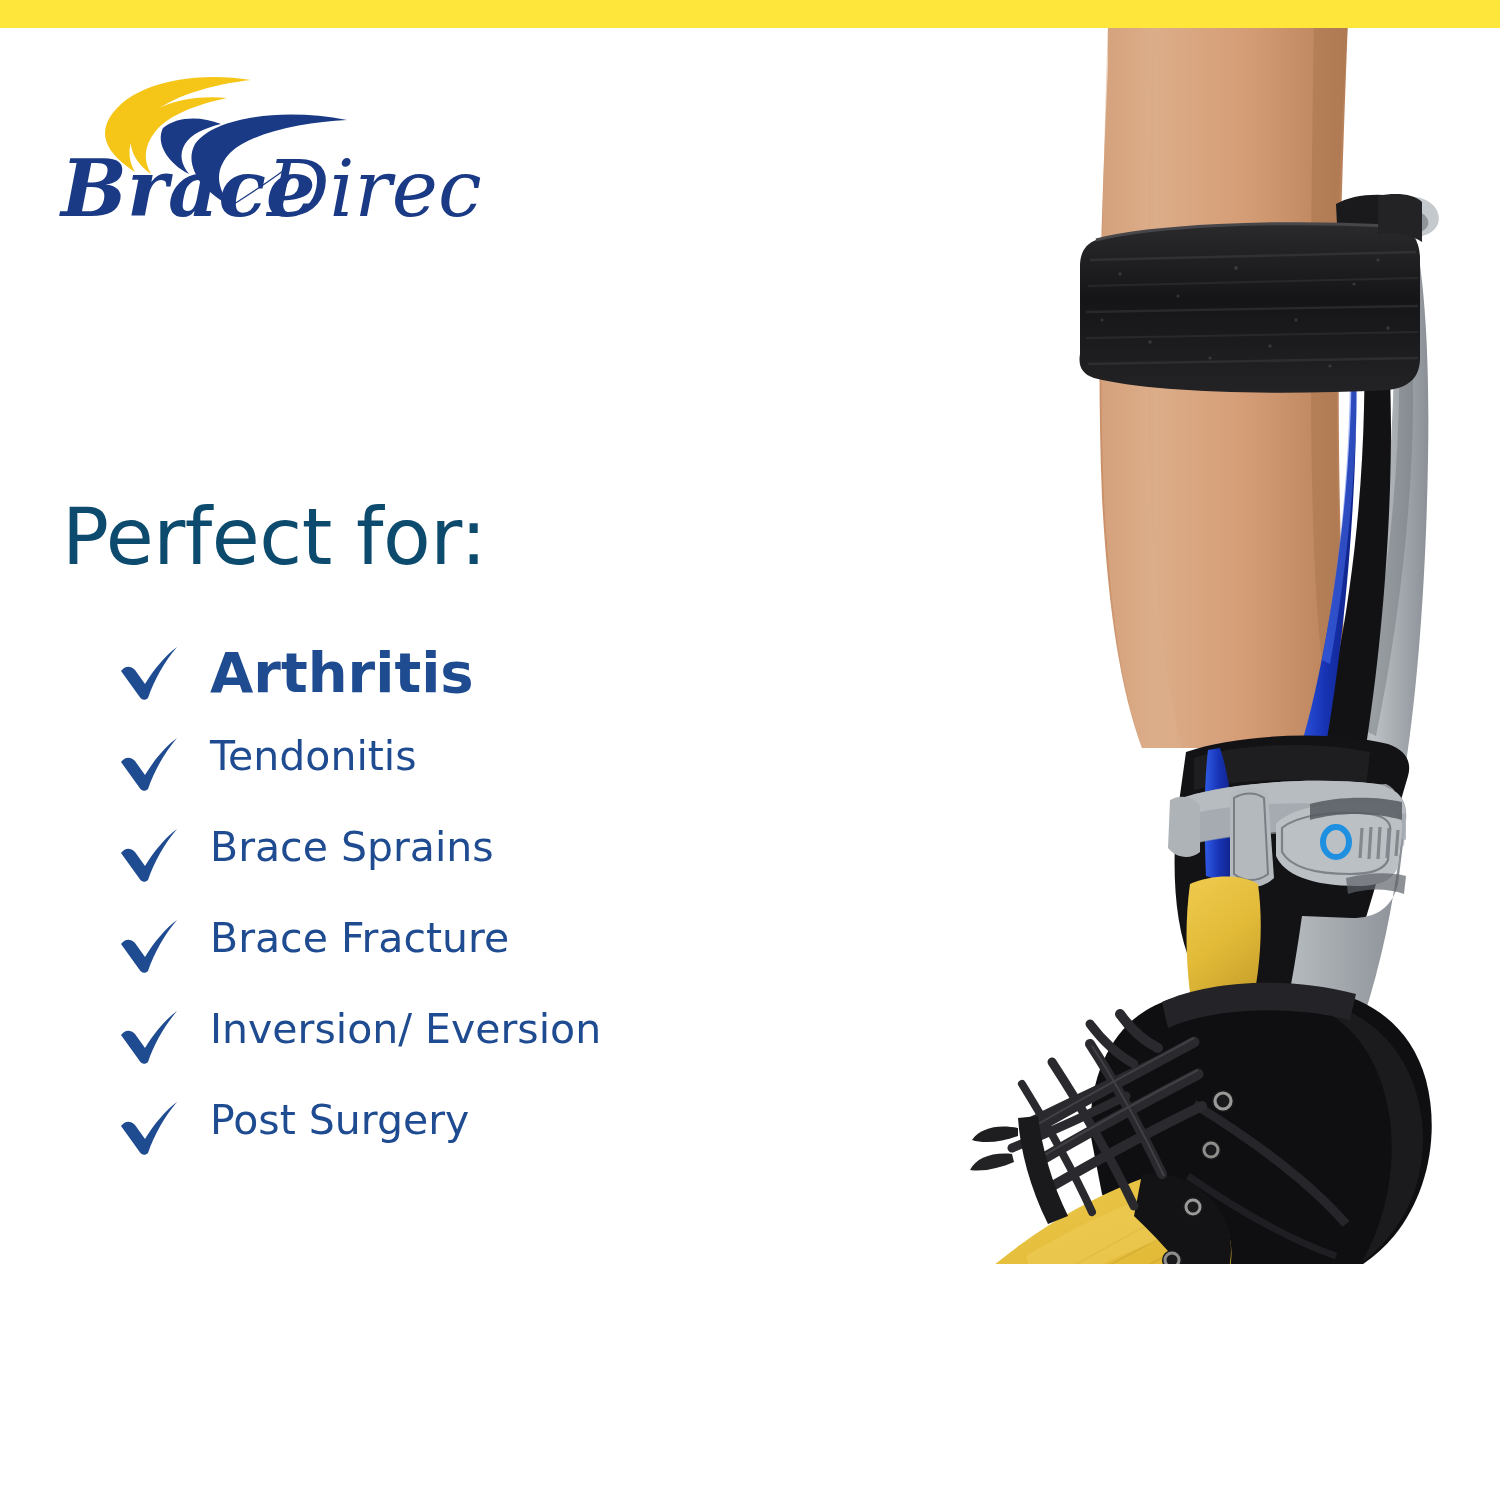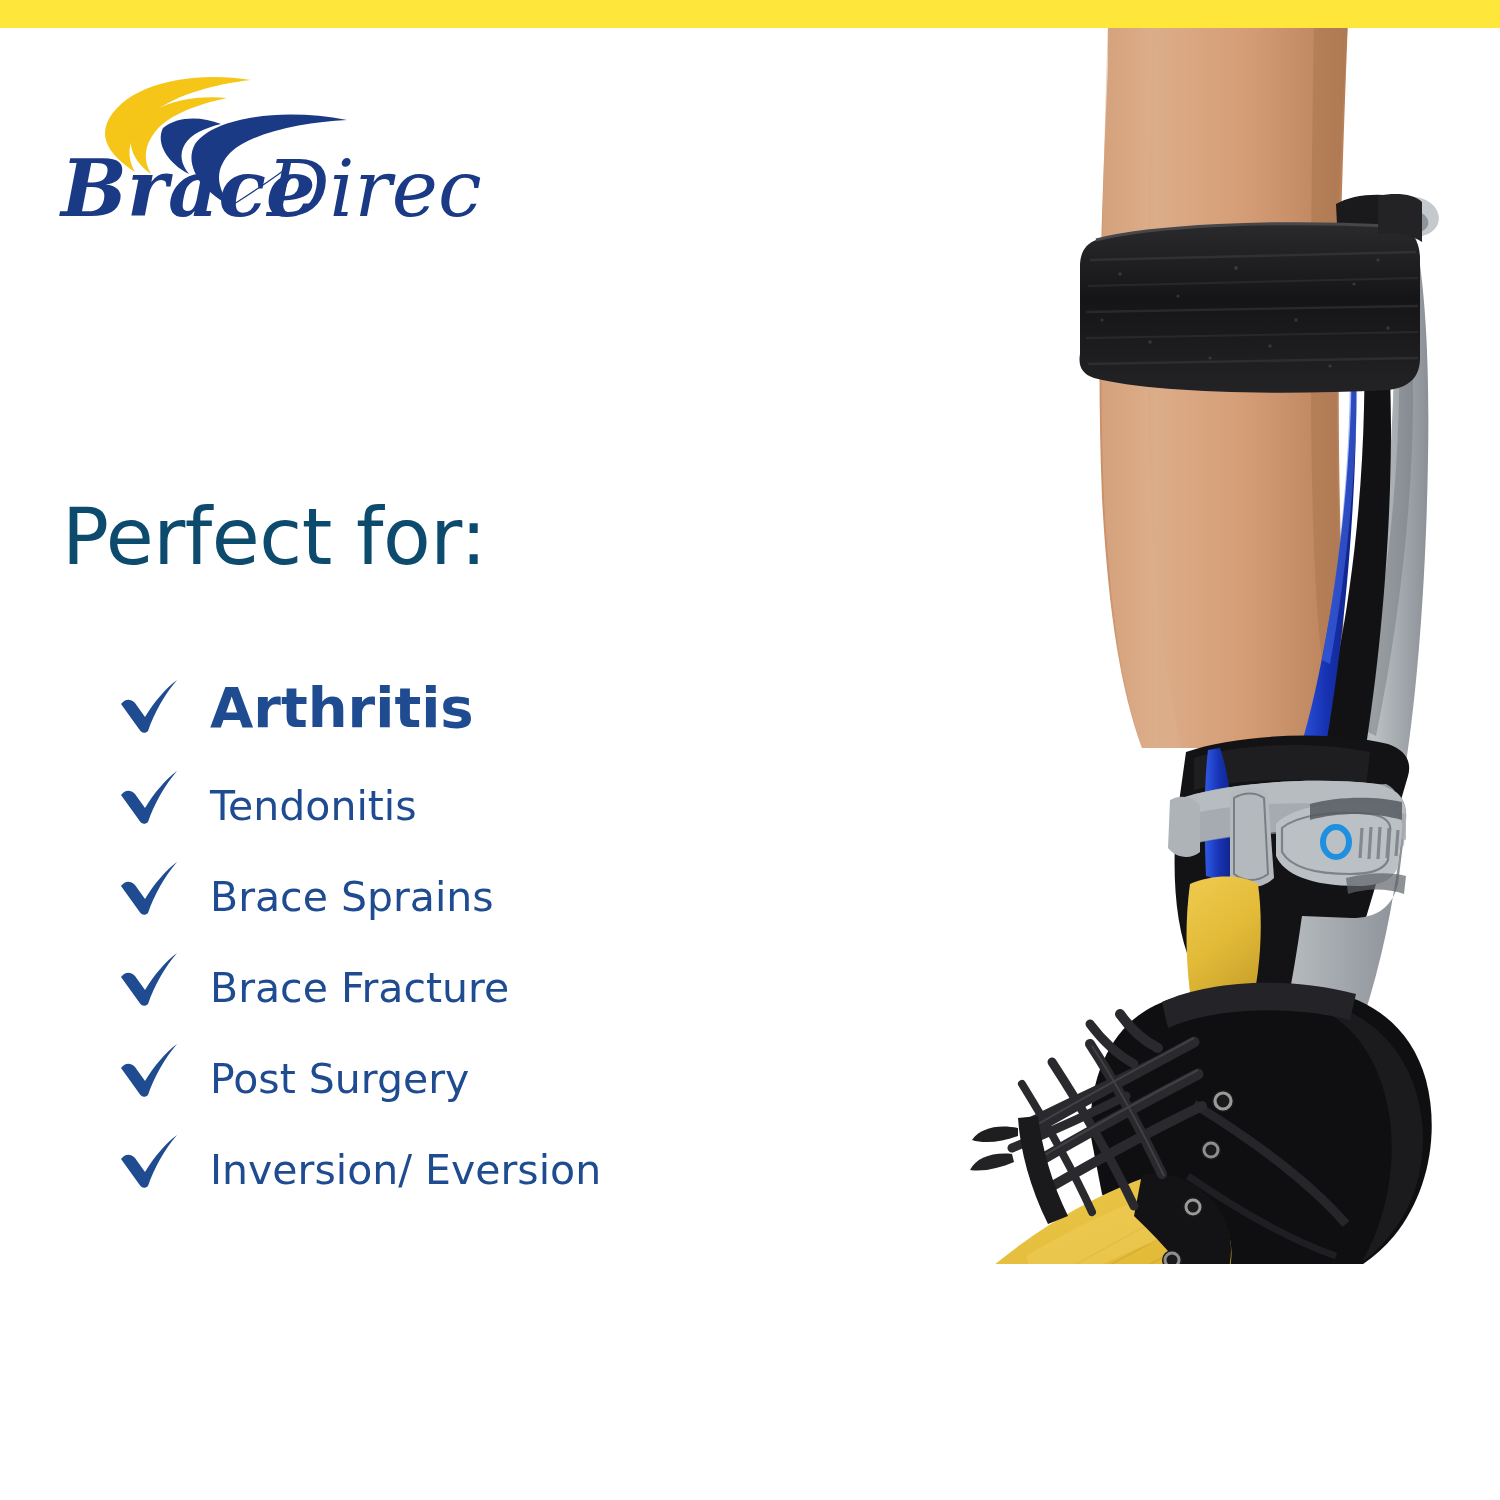--- a/index.html
+++ b/index.html
@@ -52,21 +52,21 @@
 
   
   #bullets {
     position: absolute;
     left: 118px;
     top: 645px;
     width: 820px;
   }
   .bullet-row {
     display: flex;
-    align-items: flex-end;
+    align-items: flex-start;
     height: 91px;
   }
   .check {
     width: 70px;
     flex: 0 0 70px;
     display: flex;
     align-items: center;
     justify-content: flex-start;
   }
   .check svg { display: block; width: 62px; height: 58px; }
@@ -155,30 +155,30 @@
       </span>
       <span class="bullet-label">Brace Fracture</span>
     </div>
 
     <div class="bullet-row">
       <span class="check">
         <svg viewBox="0 0 62 58" xmlns="http://www.w3.org/2000/svg">
           <path d="M3 26 C7 21, 12 20, 17 25 L27 39 C36 24, 48 10, 59 2 C47 16, 36 35, 30 53 C27 56, 23 55, 21 51 Z" fill="#1F4B91"></path>
         </svg>
       </span>
+      <span class="bullet-label">Inversion/ Eversion</span>
+    </div>
+
+    <div class="bullet-row">
+      <span class="check">
+        <svg viewBox="0 0 62 58" xmlns="http://www.w3.org/2000/svg">
+          <path d="M3 26 C7 21, 12 20, 17 25 L27 39 C36 24, 48 10, 59 2 C47 16, 36 35, 30 53 C27 56, 23 55, 21 51 Z" fill="#1F4B91"></path>
+        </svg>
+      </span>
       <span class="bullet-label">Post Surgery</span>
-    </div>
-
-    <div class="bullet-row">
-      <span class="check">
-        <svg viewBox="0 0 62 58" xmlns="http://www.w3.org/2000/svg">
-          <path d="M3 26 C7 21, 12 20, 17 25 L27 39 C36 24, 48 10, 59 2 C47 16, 36 35, 30 53 C27 56, 23 55, 21 51 Z" fill="#1F4B91"></path>
-        </svg>
-      </span>
-      <span class="bullet-label">Inversion/ Eversion</span>
     </div>
 
   </div>
 
   <div id="photo">
     <svg viewBox="0 0 710 1442" xmlns="http://www.w3.org/2000/svg">
       <defs>
         <linearGradient id="legGrad" x1="0" y1="0" x2="1" y2="0">
           <stop offset="0%" stop-color="#C98F68"></stop>
           <stop offset="22%" stop-color="#DCAD89"></stop>

